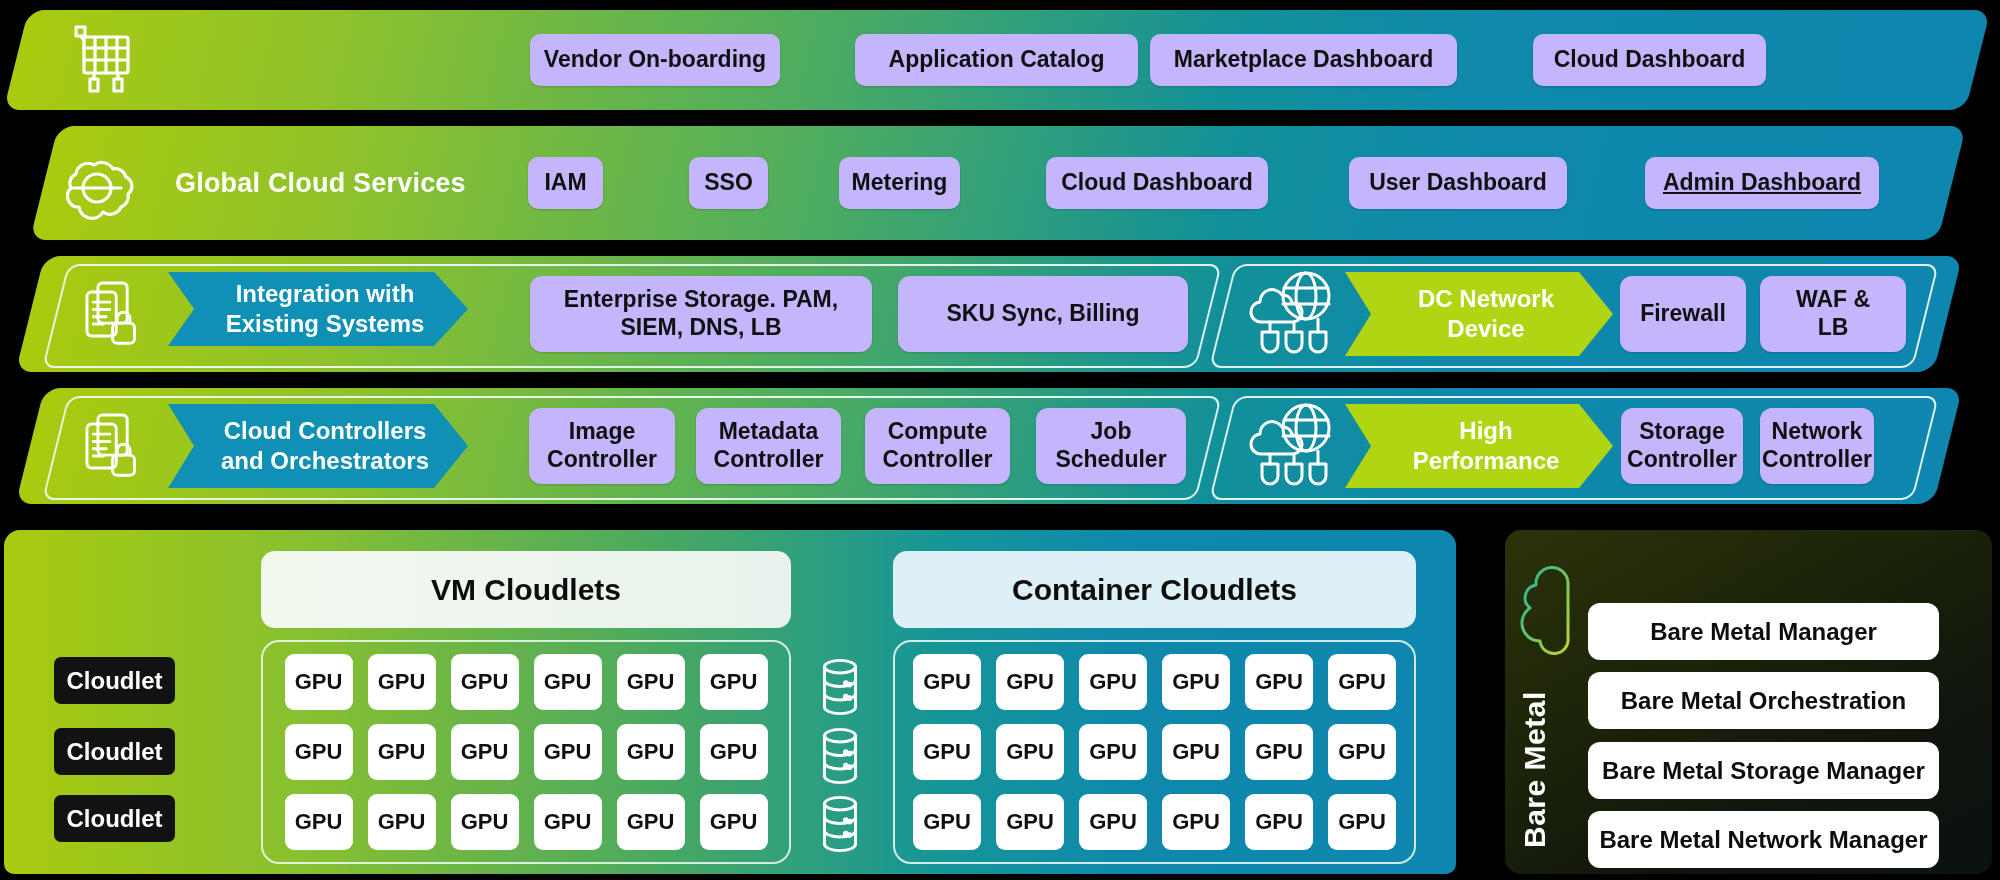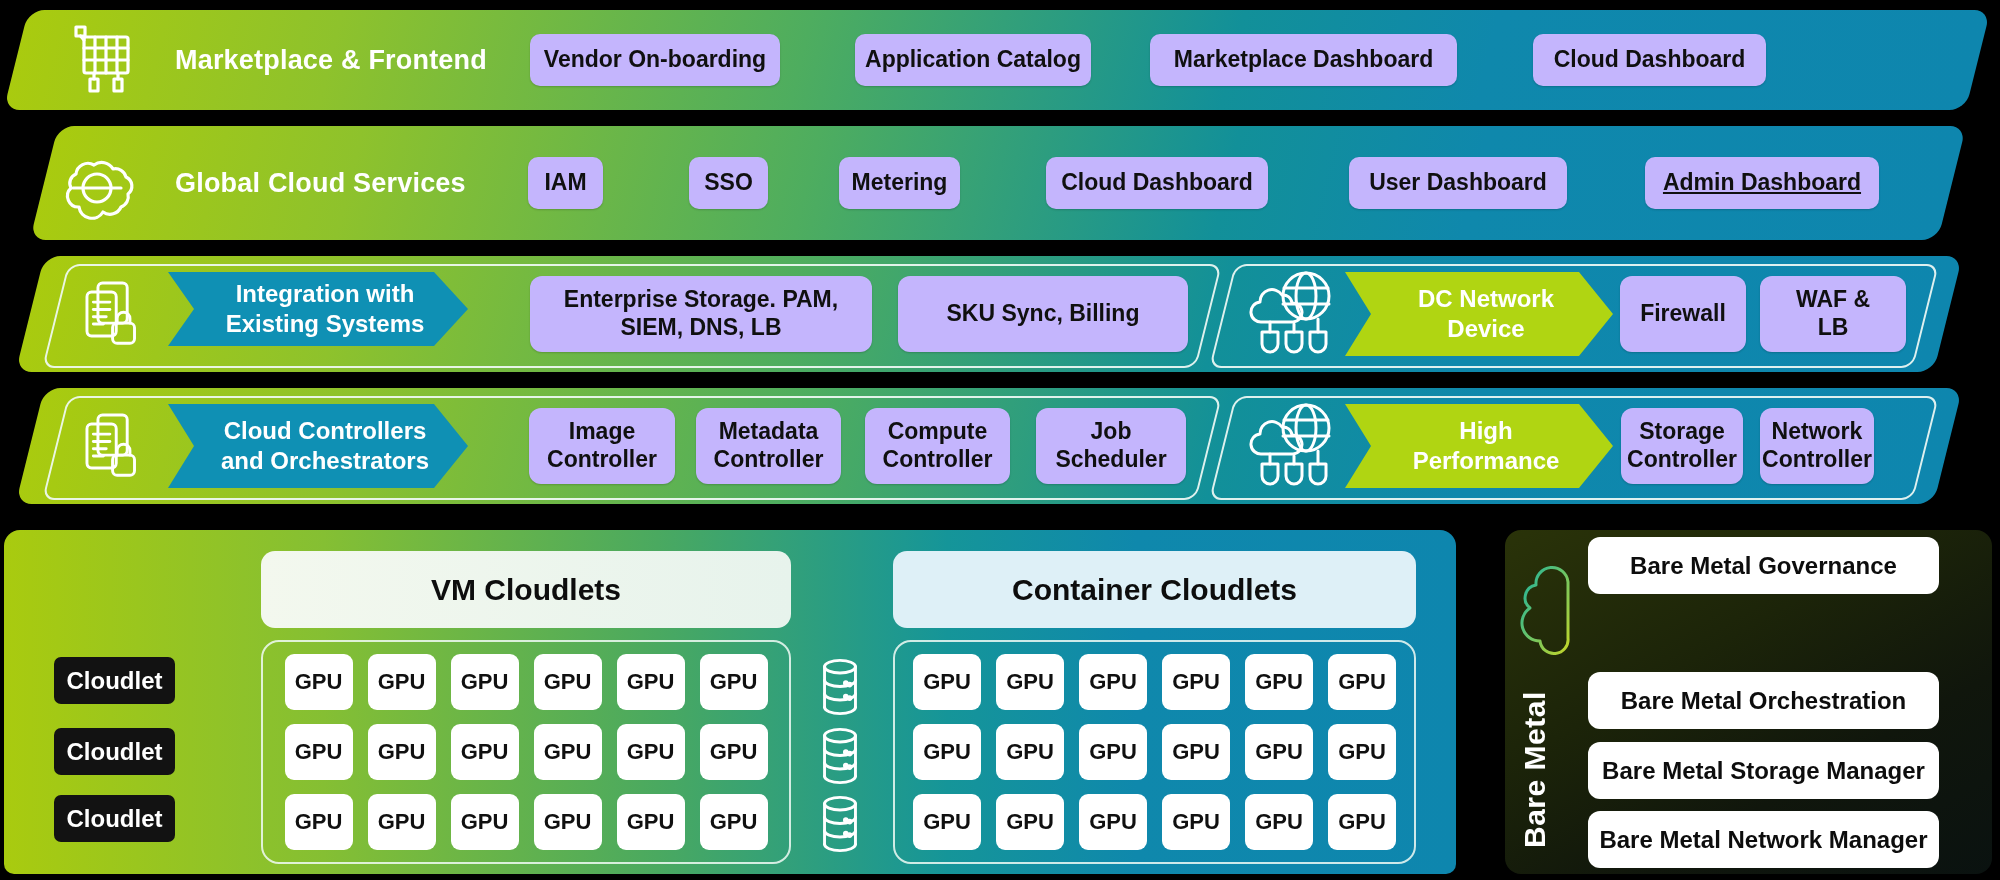--- a/index.html
+++ b/index.html
@@ -92,23 +92,22 @@
       <line x1="27" y1="13" x2="27" y2="49"></line>
           <line x1="38" y1="13" x2="38" y2="49"></line>
           <line x1="49" y1="13" x2="49" y2="49"></line>
       <line x1="26" y1="49" x2="26" y2="55"></line>
           <line x1="50" y1="49" x2="50" y2="55"></line>
       <rect x="22" y="55" width="8" height="12"></rect>
           <rect x="46" y="55" width="8" height="12"></rect>
     </g>
       </svg>
   </div>
-  <div class="band-label" style="left:159px;top:50%;">Marketplace &amp; Frontend</div>
   <div class="pill" style="left:514px;top:24px;width:250px;height:52px;">Vendor On-boarding</div>
-  <div class="pill" style="left:839px;top:24px;width:236px;height:52px;">Application Catalog</div>
+  <div class="pill" style="left:839px;top:24px;width:283px;height:52px;">Application Catalog</div>
   <div class="pill" style="left:1134px;top:24px;width:307px;height:52px;">Marketplace Dashboard</div>
   <div class="pill" style="left:1517px;top:24px;width:233px;height:52px;">Cloud Dashboard</div>
 </div>
 
 <div class="band" style="left:44px;top:126px;width:1908px;height:114px;">
   <div class="band-bg"></div>
   <div class="icon-wrap" style="left:11px;top:15px;width:84px;height:84px;">
     <svg viewBox="0 0 84 84">
         <g class="stroke">
       <path d="M24,66 a11,11 0 0 1 -8,-19 a10,10 0 0 1 5,-14 a12,12 0 0 1 18,-9 a13,13 0 0 1 19,4 a11,11 0 0 1 13,8 a10,10 0 0 1 2,17 a11,11 0 0 1 -7,13 a12,12 0 0 1 -18,5 a13,13 0 0 1 -24,-5 z"></path>
@@ -339,17 +338,17 @@
       <defs>
         <linearGradient id="bmCloudGrad" x1="0" y1="1" x2="1" y2="0">
           <stop offset="0" stop-color="#c3d629"></stop>
             <stop offset="1" stop-color="#18b2a2"></stop>
         </linearGradient>
       </defs>
       <path d="M24,58 A14,14 0 0 1 21,30 A18,18 0 0 1 54,20 A13,13 0 0 1 77,26 A13,13 0 0 1 80,58 Z" fill="none" stroke="url(#bmCloudGrad)" stroke-width="3" stroke-linejoin="round"></path>
     </svg>
   </div>
   <div class="bm-vlabel">Bare Metal</div>
-  <div class="bm-btn" style="top:7px;">Bare Metal Governance</div>
+  <div class="bm-btn" style="top:73px;">Bare Metal Manager</div>
   <div class="bm-btn" style="top:142px;">Bare Metal Orchestration</div>
   <div class="bm-btn" style="top:212px;">Bare Metal Storage Manager</div>
   <div class="bm-btn" style="top:281px;">Bare Metal Network Manager</div>
 </div>
 
 </body></html>

